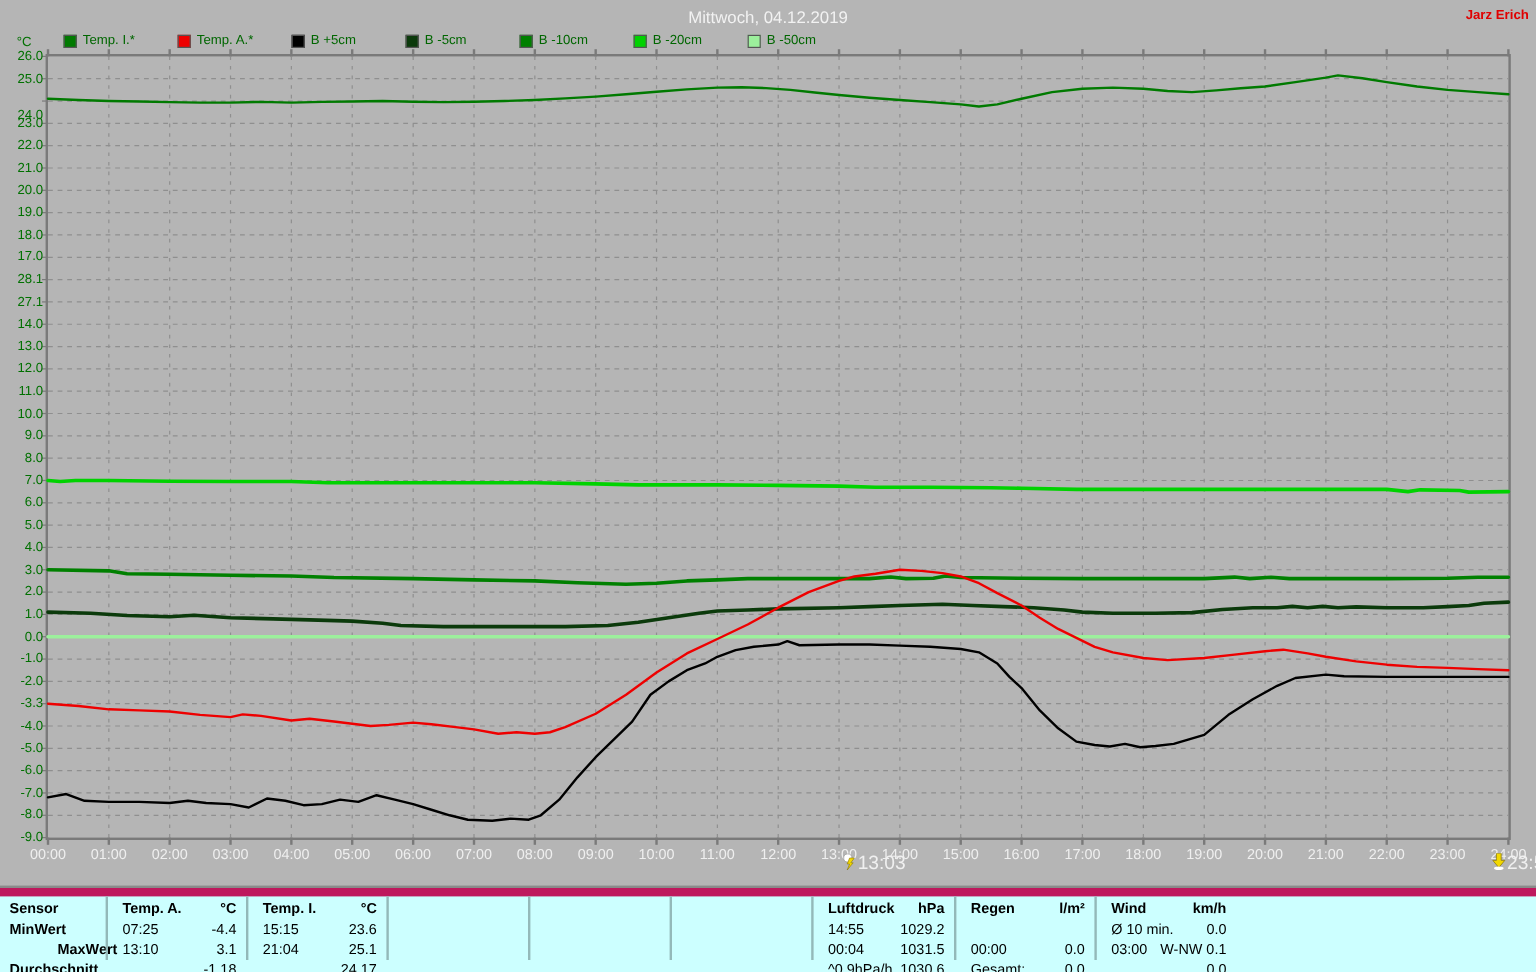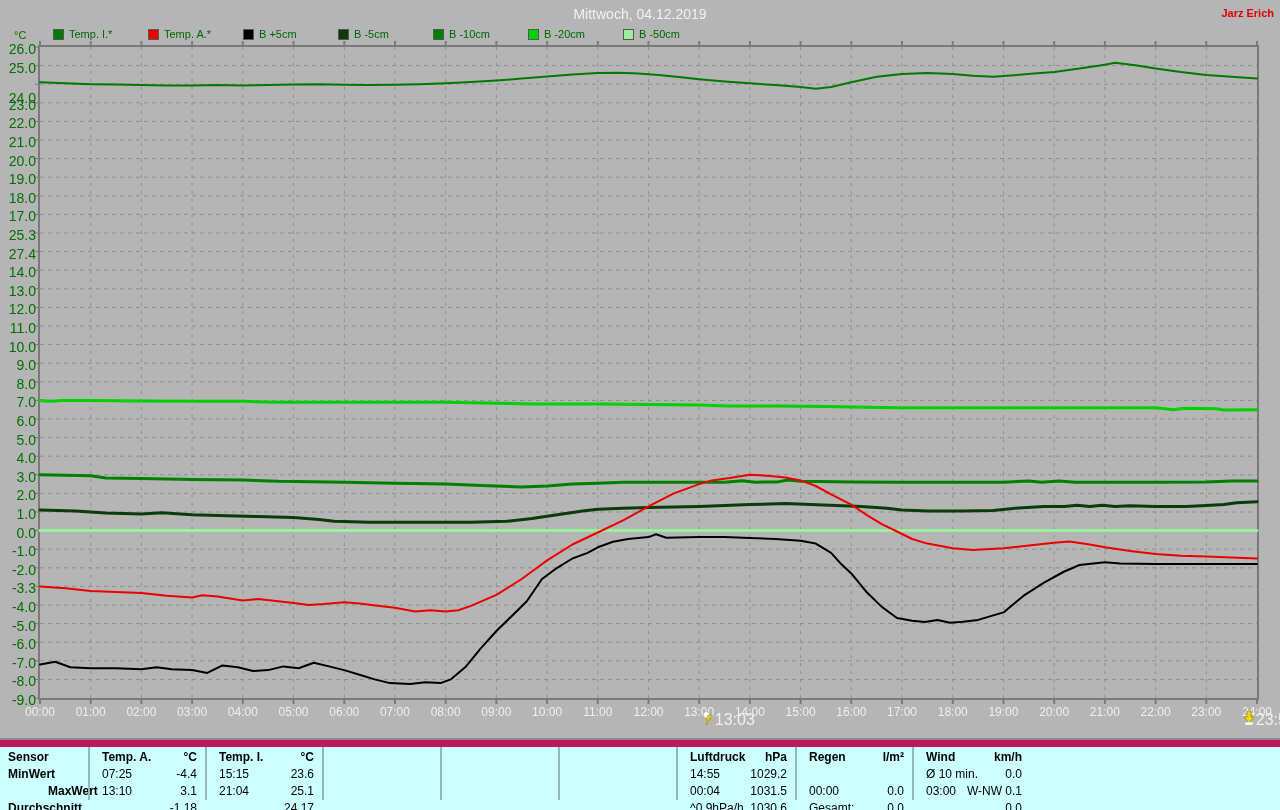--- a/index.html
+++ b/index.html
@@ -7,21 +7,21 @@
        font-family:"Liberation Sans",sans-serif;-webkit-font-smoothing:none;}
   .title{position:absolute;top:6px;left:0;width:100%;text-align:center;color:#f2f2f2;font-size:14px;}
   .user{position:absolute;top:7px;right:6px;color:#e00000;font-size:11px;font-weight:bold;}
   .unit{position:absolute;top:29px;left:14px;color:#007000;font-size:11px;}
   #legend{position:absolute;top:28px;left:53px;height:14px;}
   .leg-item{position:absolute;top:0;display:flex;align-items:center;gap:5px;}
   .leg-sq{width:9px;height:9px;display:inline-block;border:1px solid #555;}
   .leg-lb{color:#006600;font-size:11px;white-space:nowrap;}
   #plot{position:absolute;left:38px;top:45px;width:1217px;height:651px;border:2px solid #7a7a7a;background:#b5b5b5;}
   #chart-svg{position:absolute;left:0;top:0;overflow:visible;}
-  .ylab{position:absolute;width:34px;text-align:right;color:#007000;font-size:14px;transform:translateY(-6px);}
+  .ylab{position:absolute;width:34px;text-align:right;color:#007000;font-size:11px;transform:translateY(-6px);}
   .xlab{position:absolute;color:#efefef;font-size:12px;transform:translateX(-50%);white-space:nowrap;}
   .marker{position:absolute;display:flex;align-items:flex-start;gap:1px;}
   .marker .mtxt{color:#f0f0f0;font-size:16px;white-space:nowrap;text-align:center;}
   #btable{position:absolute;left:0;top:740px;width:1280px;height:70px;background:#ccffff;border-top:7px solid #be185d;box-shadow:0 -2px 0 #8a8a8a;}
   .trow-label{position:absolute;left:8px;font-size:12px;font-weight:bold;color:#000;white-space:nowrap;}
   .tsec{position:absolute;top:0;height:53px;border-left:2px solid #93b9b9;}
   .tcell-l{position:absolute;left:12px;font-size:12px;color:#000;white-space:nowrap;}
   .tcell-r{position:absolute;right:10px;font-size:12px;color:#000;white-space:nowrap;text-align:right;}
   .hdr{font-weight:bold;}
 </style>
@@ -220,22 +220,22 @@
       <div class="ylab" style="left: 2px; top: 47px;">26.0</div>
       <div class="ylab" style="left: 2px; top: 65.6px;">25.0</div>
       <div class="ylab" style="left: 2px; top: 84.2px; margin-top: 12px;">24.0</div>
       <div class="ylab" style="left: 2px; top: 102.8px;">23.0</div>
       <div class="ylab" style="left: 2px; top: 121.4px;">22.0</div>
       <div class="ylab" style="left: 2px; top: 140px;">21.0</div>
       <div class="ylab" style="left: 2px; top: 158.6px;">20.0</div>
       <div class="ylab" style="left: 2px; top: 177.2px;">19.0</div>
       <div class="ylab" style="left: 2px; top: 195.8px;">18.0</div>
       <div class="ylab" style="left: 2px; top: 214.4px;">17.0</div>
-      <div class="ylab" style="left: 2px; top: 233px;">25.3</div>
-      <div class="ylab" style="left: 2px; top: 251.6px;">27.4</div>
+      <div class="ylab" style="left: 2px; top: 233px;">28.1</div>
+      <div class="ylab" style="left: 2px; top: 251.6px;">27.1</div>
       <div class="ylab" style="left: 2px; top: 270.2px;">14.0</div>
       <div class="ylab" style="left: 2px; top: 288.8px;">13.0</div>
       <div class="ylab" style="left: 2px; top: 307.4px;">12.0</div>
       <div class="ylab" style="left: 2px; top: 326px;">11.0</div>
       <div class="ylab" style="left: 2px; top: 344.6px;">10.0</div>
       <div class="ylab" style="left: 2px; top: 363.2px;">9.0</div>
       <div class="ylab" style="left: 2px; top: 381.8px;">8.0</div>
       <div class="ylab" style="left: 2px; top: 400.4px;">7.0</div>
       <div class="ylab" style="left: 2px; top: 419px;">6.0</div>
       <div class="ylab" style="left: 2px; top: 437.6px;">5.0</div>

